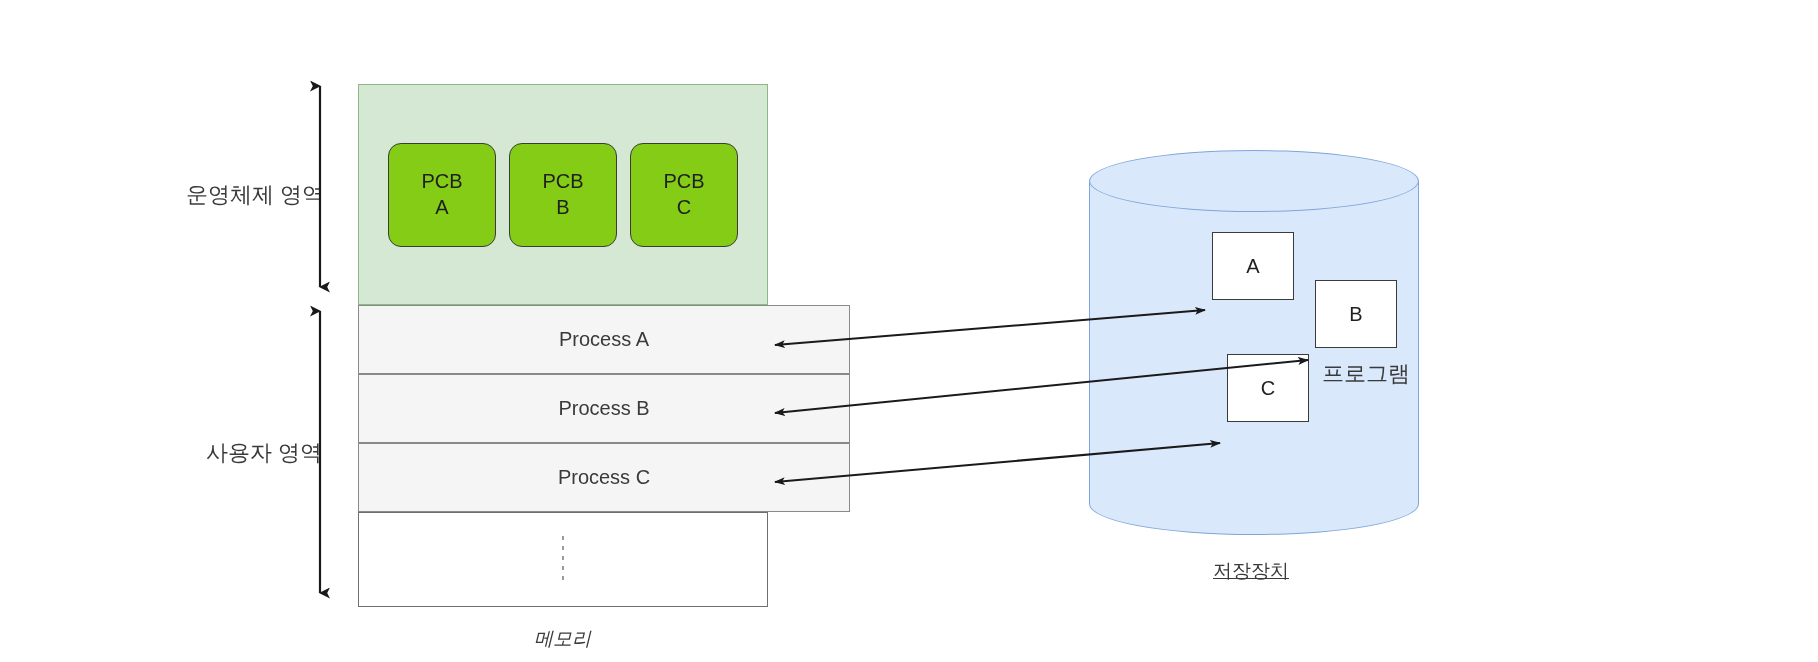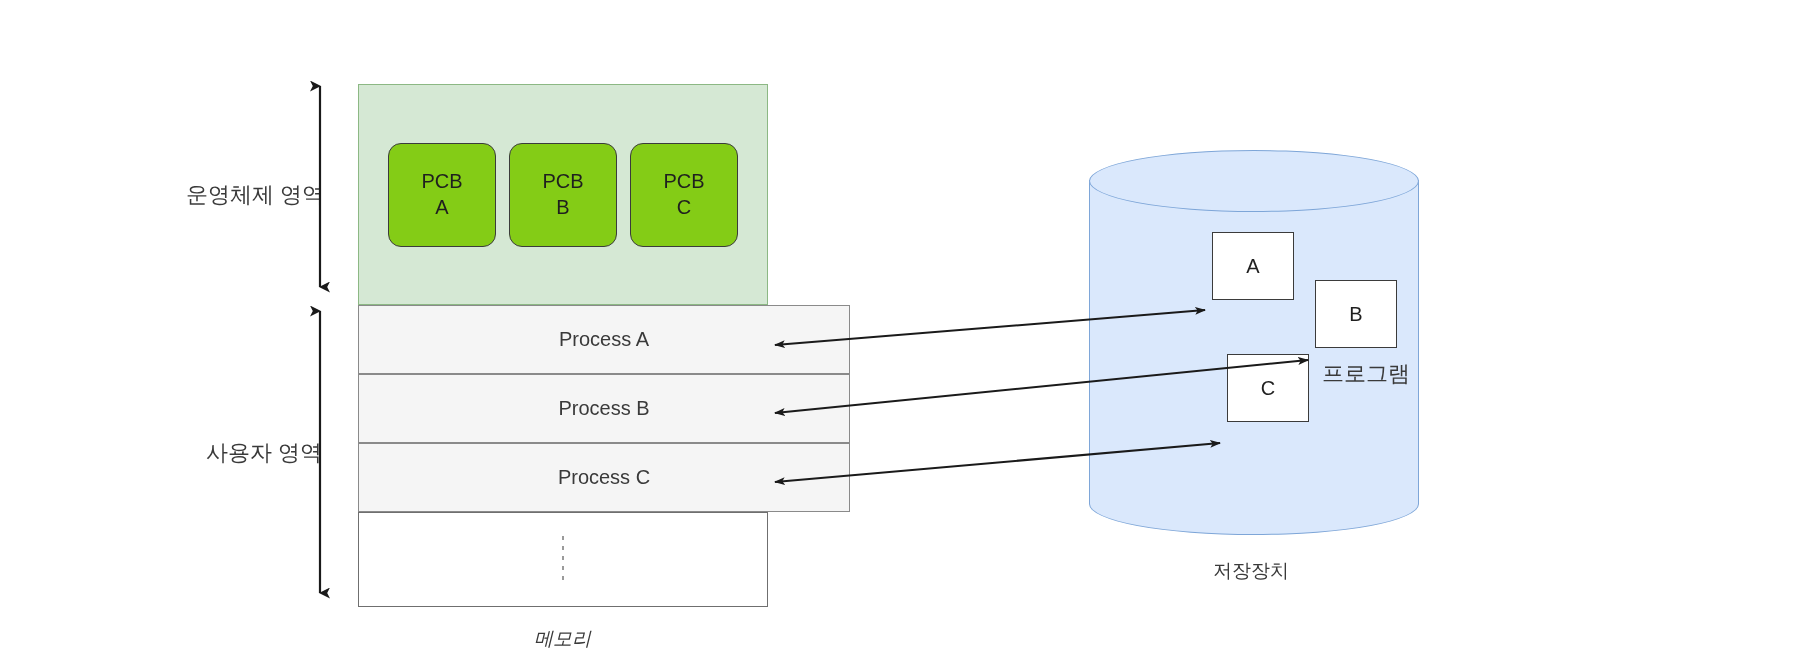--- a/index.html
+++ b/index.html
@@ -104,21 +104,21 @@
   #label-os { left: 186px; top: 180px; }
   #label-user { left: 206px; top: 438px; }
 
   .caption {
     position: absolute;
     font-size: 19px;
     color: #3a3a3a;
     white-space: nowrap;
   }
   #caption-memory { left: 534px; top: 626px; font-style: italic; }
-  #caption-storage { left: 1213px; top: 558px; }
+  #caption-storage { left: 1213px; top: 558px; text-decoration: underline; }
 
   
   #storage-diagram {
     position: absolute;
     left: 1060px; top: 150px;
     width: 360px; height: 370px;
   }
   .cyl-body {
     position: absolute;
     left: 29px;

